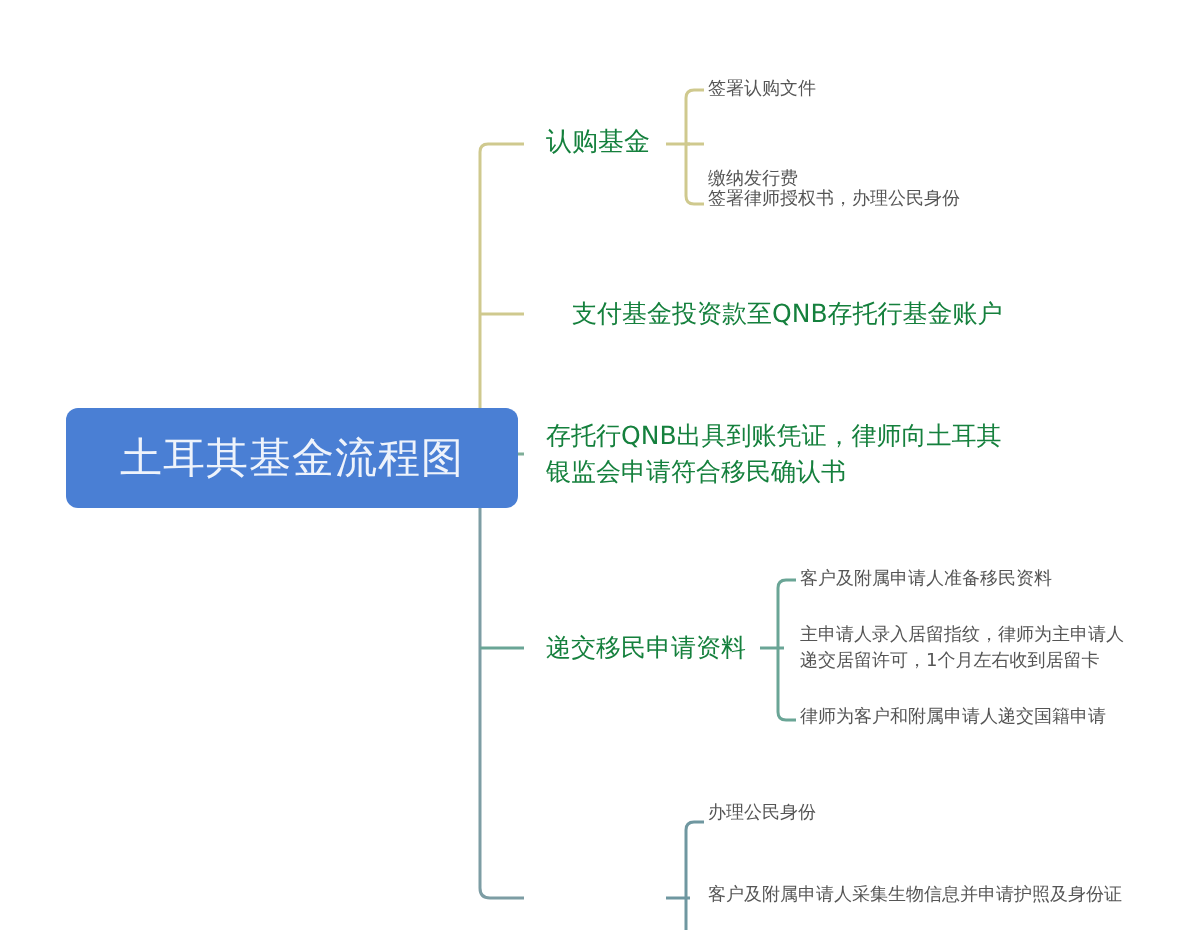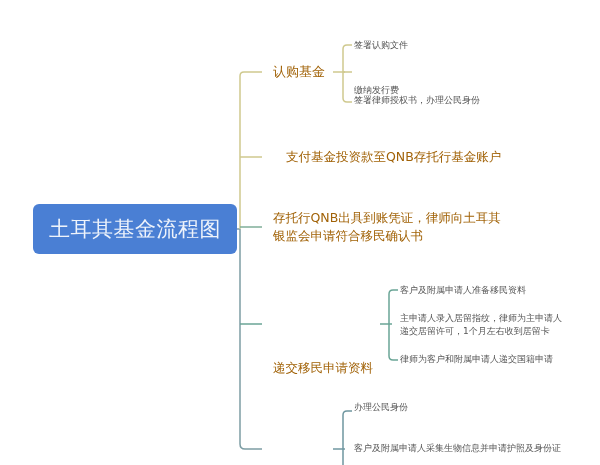--- a/index.html
+++ b/index.html
@@ -2,27 +2,27 @@
 <html><head>
 <meta charset="utf-8">
 <style>
   html, body { margin: 0; padding: 0; }
   body {
     width: 600px; height: 465px; background: #ffffff; position: relative; overflow: hidden;
     font-family: "DejaVu Sans", "Liberation Sans", sans-serif; color: #3a3a3a;
   }
   .abs { position: absolute; }
   #root-node {
-    left: 33px; top: 204px; width: 204px; height: 50px;
+    left: 33px; top: 204px; width: 226px; height: 50px;
     background: #4a7fd4; border-radius: 6px;
     display: flex; align-items: center; justify-content: center;
     color: #eef3fb; font-size: 21px; letter-spacing: 0.5px;
   }
   svg#lines { position: absolute; left: 0; top: 0; }
-  .l1 { font-size: 12.5px; color: #a16207; line-height: 18px; white-space: nowrap; }
+  .l1 { font-size: 12.5px; color: #15803d; line-height: 18px; white-space: nowrap; }
   .l2 { font-size: 9px; color: #555; line-height: 13px; white-space: nowrap; }
 </style>
 </head>
 <body>
 
 <svg id="lines" width="600" height="465">
 
   <line x1="231" y1="229" x2="240" y2="229" stroke="#7e9aa8" stroke-width="1.5"></line>
 
   <path d="M 262 72 L 244 72 Q 240 72 240 76 L 240 229" fill="none" stroke="#cfc98e" stroke-width="1.5"></path>
@@ -62,21 +62,21 @@
 
 <div class="abs l1" style="left:286px; top:148px;">
   <span>支付基金投资款至QNB存托行基金账户</span>
 </div>
 
 <div class="abs l1" style="left:273px; top:209px;">
   <div>存托行QNB出具到账凭证，律师向土耳其</div>
   <div>银监会申请符合移民确认书</div>
 </div>
 
-<div class="abs l1" style="left:273px; top:315px;margin-top:44px;">
+<div class="abs l1" style="left:273px; top:315px;">
   <span>递交移民申请资料</span>
 </div>
 <div class="abs l2" style="left:400px; top:284px;">
   <span>客户及附属申请人准备移民资料</span>
 </div>
 <div class="abs l2" style="left:400px; top:312px;">
   <div>主申请人录入居留指纹，律师为主申请人</div>
   <div>递交居留许可，1个月左右收到居留卡</div>
 </div>
 <div class="abs l2" style="left:400px; top:353px;">

